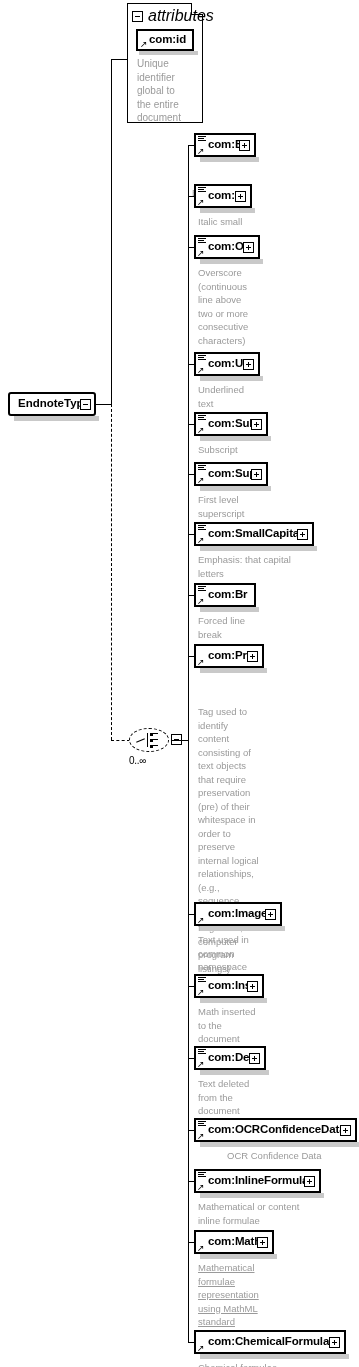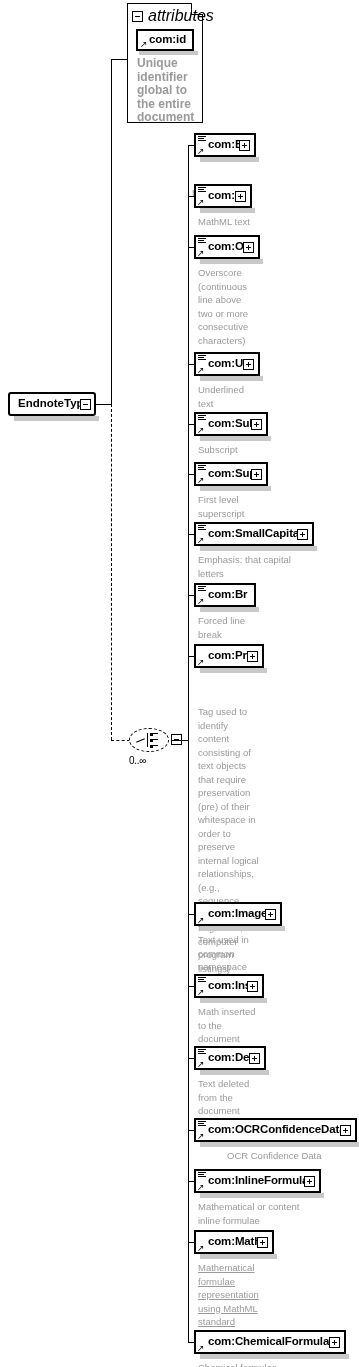--- a/index.html
+++ b/index.html
@@ -104,23 +104,22 @@
   .roottype .rexpand{position:absolute;right:3px;top:5px;}
 
   
   .doc{
     position:absolute;
     font-size:9.5px;line-height:13.5px;color:#9a9a9a;
     font-family:"Liberation Sans","DejaVu Sans",sans-serif;
     white-space:pre-line;
   }
   .attrdoc{
-    position:absolute;font-size:12px;line-height:13.5px;color:#9a9a9a;
+    position:absolute;font-size:10px;line-height:13.5px;color:#9a9a9a;
     white-space:pre-line;
-    font-weight:bold;
   }
 
   
   .choice{
     position:absolute;width:50px;height:26px;
   }
   .choice .bubble{
     position:absolute;left:0;top:0;width:40px;height:24px;
     border:1px dashed #000;border-radius:50%;background:#fff;box-sizing:border-box;
   }
@@ -215,21 +214,21 @@
         <div class="nshadow"></div>
         <span class="lines-icon">
           <i></i>
           <i></i>
           <i></i>
         </span>
         <span class="arrowglyph">↗</span>
         <span class="nlbl">com:I</span>
         <span class="plusbox expand"></span>
       </div>
-      <div class="doc" style="left: 198px; top: 215px; width: 157px;">MathML text</div>
+      <div class="doc" style="left: 198px; top: 215px; width: 157px;">Italic small</div>
       <div class="hline" style="left: 188px; top: 247px; width: 6px;"></div>
       <div class="node" style="left: 194px; top: 235px; width: 66px;">
         <div class="nshadow"></div>
         <span class="lines-icon">
           <i></i>
           <i></i>
           <i></i>
         </span>
         <span class="arrowglyph">↗</span>
         <span class="nlbl">com:O</span>

